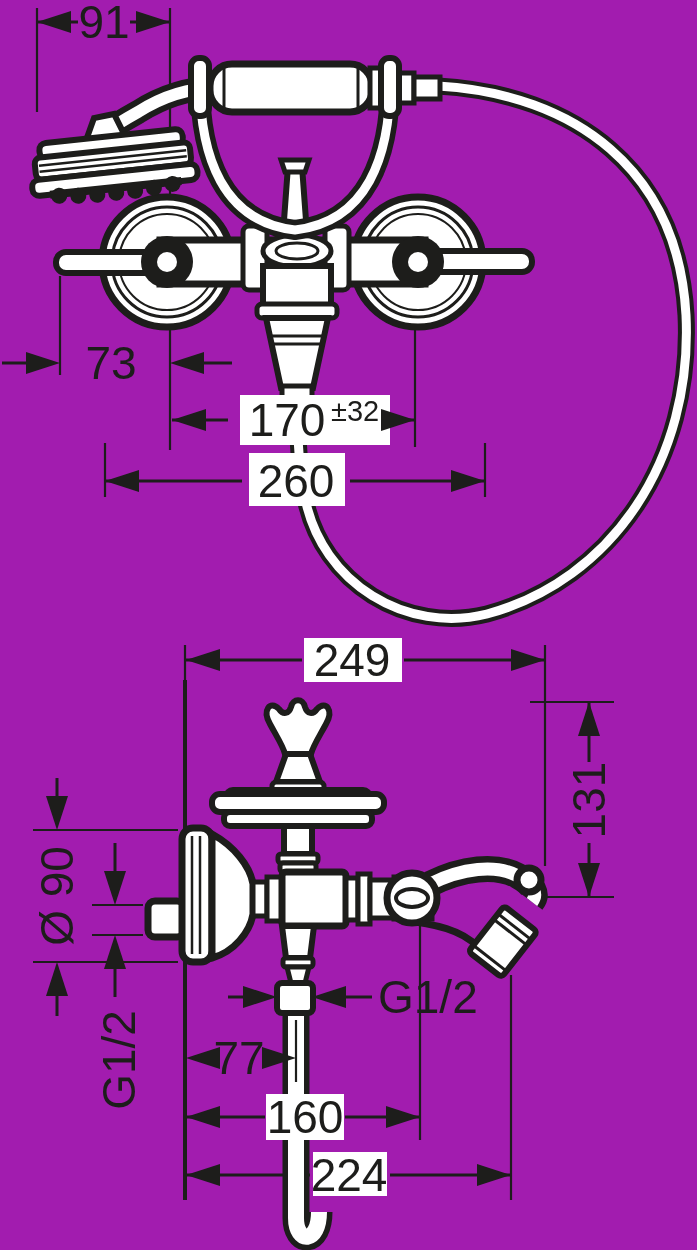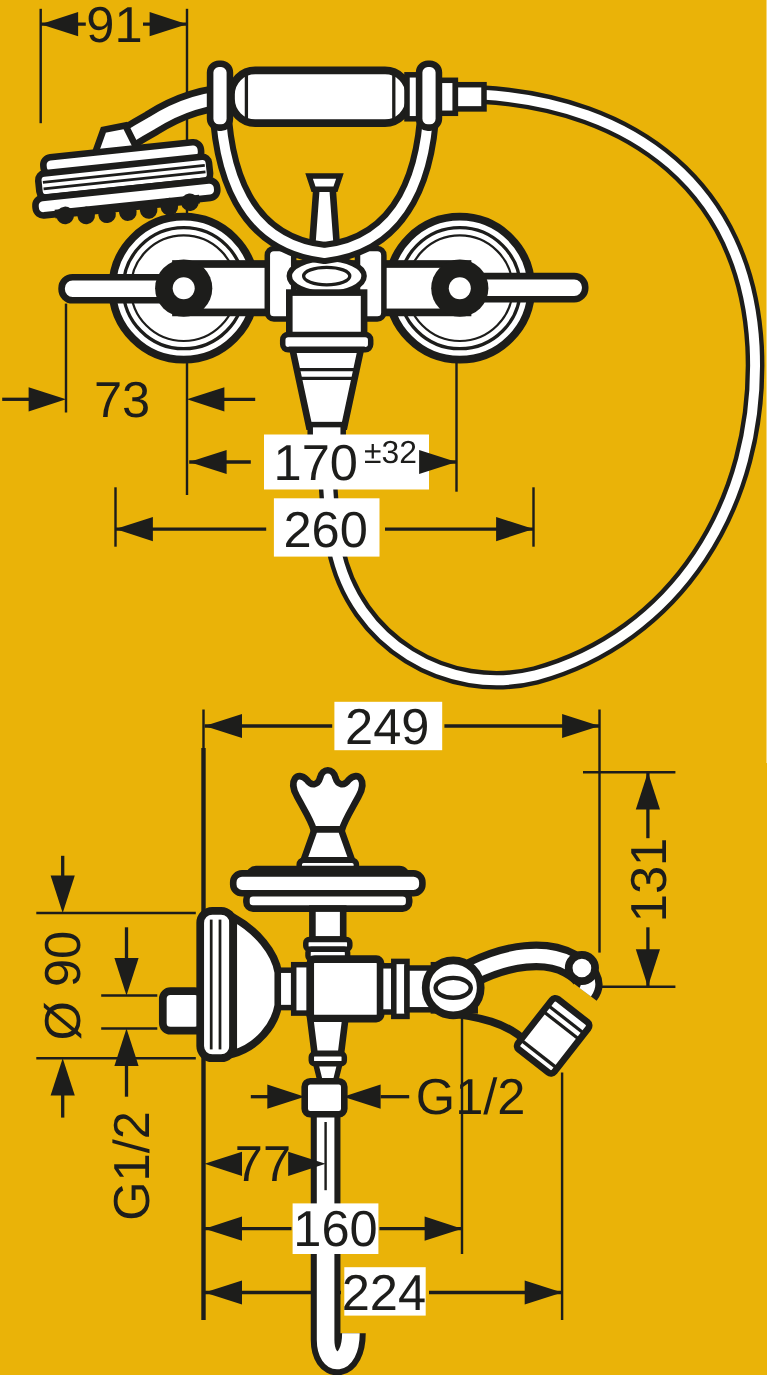--- a/index.html
+++ b/index.html
@@ -1,16 +1,16 @@
 <!DOCTYPE html>
 <html><head>
 <meta charset="utf-8">
 <style>
   html,body{margin:0;padding:0;background:#ffffff;}
-  .stage{width:697px;height:1250px;background:#eab308;position:relative;overflow:hidden;}
+  .stage{width:697px;height:1250px;background:#a21caf;position:relative;overflow:hidden;}
   svg{display:block;}
   .dim-text{font-family:"Liberation Sans","DejaVu Sans",sans-serif;font-size:46px;fill:#1d1d1b;letter-spacing:0px;}
   .dim-sup{font-family:"Liberation Sans","DejaVu Sans",sans-serif;font-size:29px;fill:#1d1d1b;}
   .ext{stroke:#1d1d1b;stroke-width:2.2;fill:none;}
   .dimline{stroke:#1d1d1b;stroke-width:3;fill:none;}
   .arrow{fill:#1d1d1b;stroke:none;}
   .outline{stroke:#1d1d1b;fill:#ffffff;}
   .detail{stroke:#1d1d1b;fill:none;}
   .knockout{fill:#ffffff;stroke:none;}
 </style>

